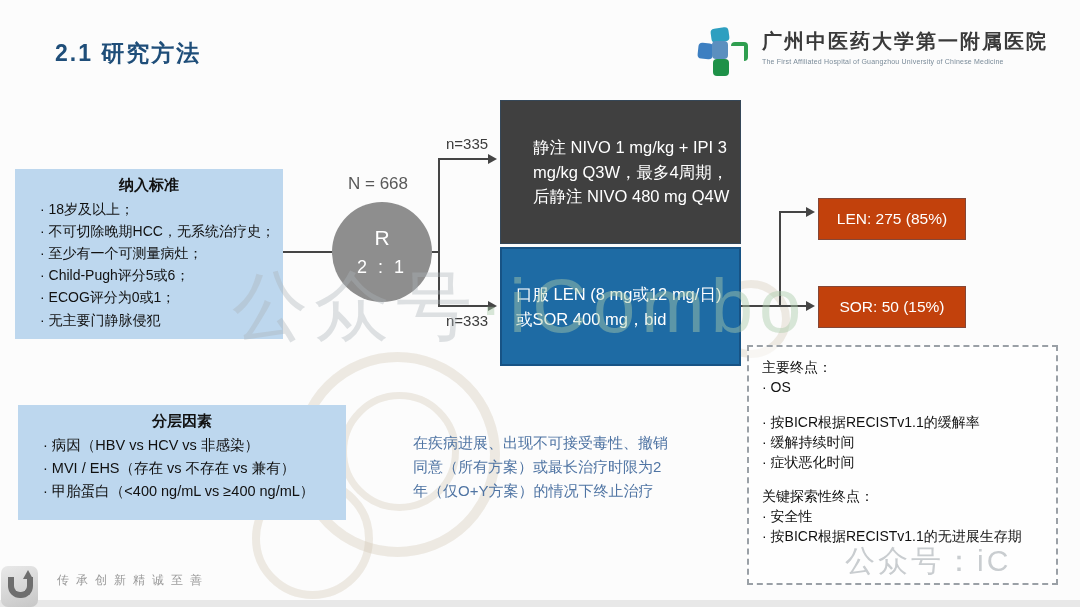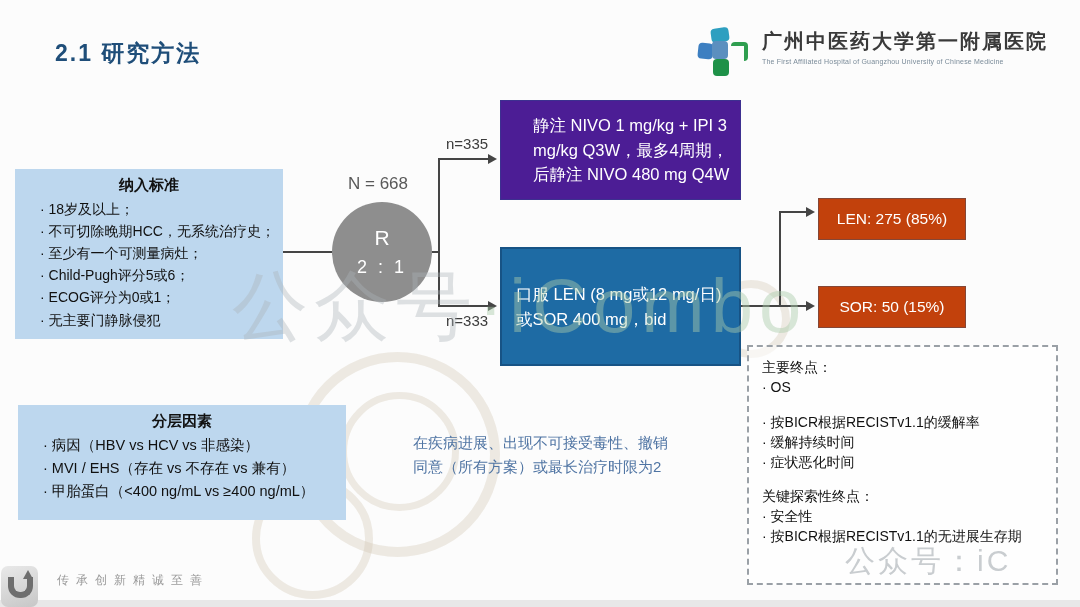--- a/index.html
+++ b/index.html
@@ -49,21 +49,21 @@
   .hline{height:2px;}
   .vline{width:2px;}
   .arrow-r{position:absolute;width:0;height:0;border-top:5px solid transparent;
     border-bottom:5px solid transparent;border-left:9px solid #454545;z-index:2;}
   
   .armbox{
     position:absolute;box-sizing:border-box;color:#fff;display:flex;flex-direction:column;
     justify-content:center;padding:10px 14px;z-index:3;
   }
   .armbox .ln{font-size:16.5px;line-height:1.5;white-space:nowrap;}
-  .arm-top{left:500px;top:100px;width:241px;height:100px;background:#4c1d95;border:1px solid rgba(35,85,135,.35);padding-left:32px;}
+  .arm-top{left:500px;top:100px;width:241px;height:144px;background:#404040;border:1px solid rgba(35,85,135,.35);padding-left:32px;}
   .arm-bottom{left:500px;top:247px;width:241px;height:119px;background:#1E6BA4;border:2px solid rgba(15,55,95,.45);}
   
   .subbox{
     position:absolute;width:148px;height:42px;background:#c2410c;color:#fff;
     display:flex;align-items:center;justify-content:center;font-size:15.5px;
     box-sizing:border-box;border:1px solid rgba(40,80,120,.4);z-index:3;white-space:nowrap;
   }
   .sub-len{left:818px;top:198px;}
   .sub-sor{left:818px;top:286px;}
   
@@ -211,20 +211,21 @@
     <div class="sec">
       <div class="lbl">关键探索性终点：</div>
       <div class="it">· 安全性</div>
       <div class="it">· 按BICR根据RECISTv1.1的无进展生存期</div>
     </div>
   </div>
 
   <div class="note">
     <div class="ln">在疾病进展、出现不可接受毒性、撤销</div>
     <div class="ln">同意（所有方案）或最长治疗时限为2</div>
+    <div class="ln">年（仅O+Y方案）的情况下终止治疗</div>
   </div>
 
   <div class="wm-center">
     <span class="g1">公众号</span><span class="g2">·iCombo</span>
   </div>
   <div class="wm-br">公众号：iC</div>
 
   <div class="bottom-strip"></div>
   <div class="u-logo">
     <div class="u-glyph"></div>

